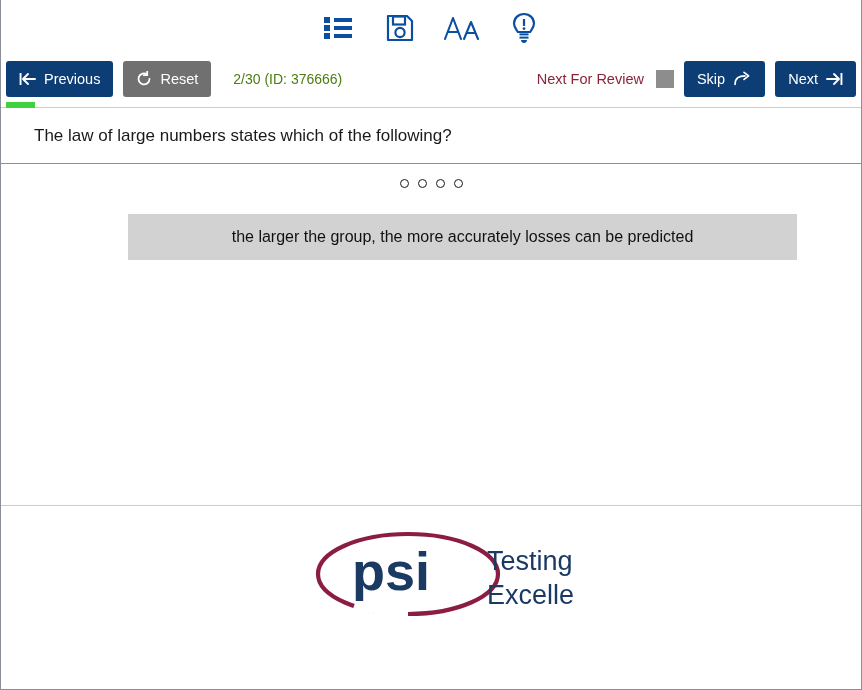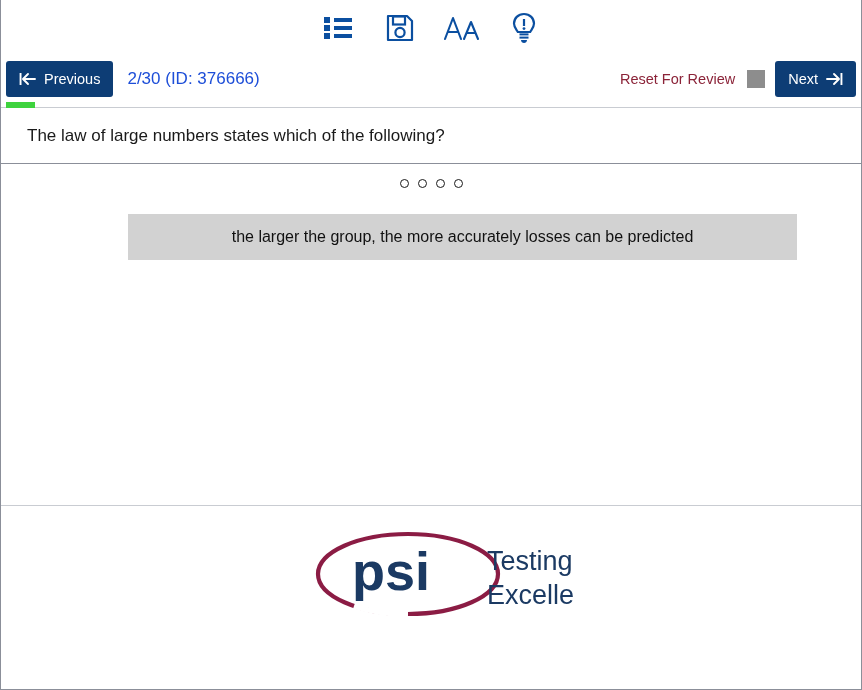--- a/index.html
+++ b/index.html
@@ -69,23 +69,23 @@
     padding: 0 13px;
     line-height: 1;
     white-space: nowrap;
   }
   .btn-navy { background: #0d3d75; }
   .btn-gray { background: #707070; }
 
   .btn svg { display: block; flex: none; }
 
   .counter {
-    color: #1d4ed8;
-    font-size: 17px;
-    margin-left: 14px;
+    color: #4d7c0f;
+    font-size: 14px;
+    margin-left: 22px;
     white-space: nowrap;
   }
 
   .nav-right {
     margin-left: auto;
     display: flex;
     align-items: center;
     gap: 10px;
   }
   .mark-review-label {
@@ -118,21 +118,21 @@
     width: 29px;
     background: #3ed33e;
   }
 
   
   .question-pane {
     flex: none;
     height: 56px;
     display: flex;
     align-items: center;
-    padding-left: 26px;
+    padding-left: 33px;
     border-bottom: 1px solid #8b8f99;
     background: #ffffff;
   }
   .question-text {
     font-size: 17px;
     color: #1a1a1a;
     font-family: "Liberation Sans", sans-serif;
   }
 
   
@@ -238,28 +238,42 @@
   <div class="navbar">
 
     <button class="btn btn-navy">
       <svg width="17" height="14" viewBox="0 0 17 14" aria-hidden="true">
         <rect x="0.6" y="1" width="1.9" height="12" fill="#ffffff"></rect>
         <path d="M16 7 H4.5 M9 2 L4 7 L9 12" fill="none" stroke="#ffffff" stroke-width="1.9" stroke-linecap="round" stroke-linejoin="round"></path>
       </svg>
       <span>Previous</span>
     </button>
 
+    <button class="btn btn-gray" style="margin-left:10px;">
+      <svg width="16" height="16" viewBox="0 0 18 18" aria-hidden="true">
+        <path d="M15.2 9 A6.2 6.2 0 1 1 12.6 3.9" fill="none" stroke="#ffffff" stroke-width="2" stroke-linecap="round"></path>
+        <path d="M12.6 0.6 L12.6 4.6 L8.7 4.6" fill="none" stroke="#ffffff" stroke-width="2" stroke-linecap="round" stroke-linejoin="round"></path>
+      </svg>
+      <span>Reset</span>
+    </button>
 
     <span class="counter">2/30 (ID: 376666)</span>
 
     <div class="nav-right">
 
-      <span class="mark-review-label">Reset For Review</span>
+      <span class="mark-review-label">Next For Review</span>
       <span class="mark-review-box"></span>
 
+      <button class="btn btn-navy">
+        <span>Skip</span>
+        <svg width="19" height="16" viewBox="0 0 20 16" aria-hidden="true">
+          <path d="M2.2 13.6 C2.2 7 6.6 4.6 12.6 4.6" fill="none" stroke="#ffffff" stroke-width="1.8" stroke-linecap="round"></path>
+          <path d="M11.6 1 L16.4 4.7 L11.6 8.4" fill="none" stroke="#ffffff" stroke-width="1.8" stroke-linecap="round" stroke-linejoin="round"></path>
+        </svg>
+      </button>
 
       <button class="btn btn-navy">
         <span>Next</span>
         <svg width="17" height="14" viewBox="0 0 17 14" aria-hidden="true">
           <rect x="14.5" y="1" width="1.9" height="12" fill="#ffffff"></rect>
           <path d="M1 7 H12.5 M8 2 L13 7 L8 12" fill="none" stroke="#ffffff" stroke-width="1.9" stroke-linecap="round" stroke-linejoin="round"></path>
         </svg>
       </button>
 
     </div>

